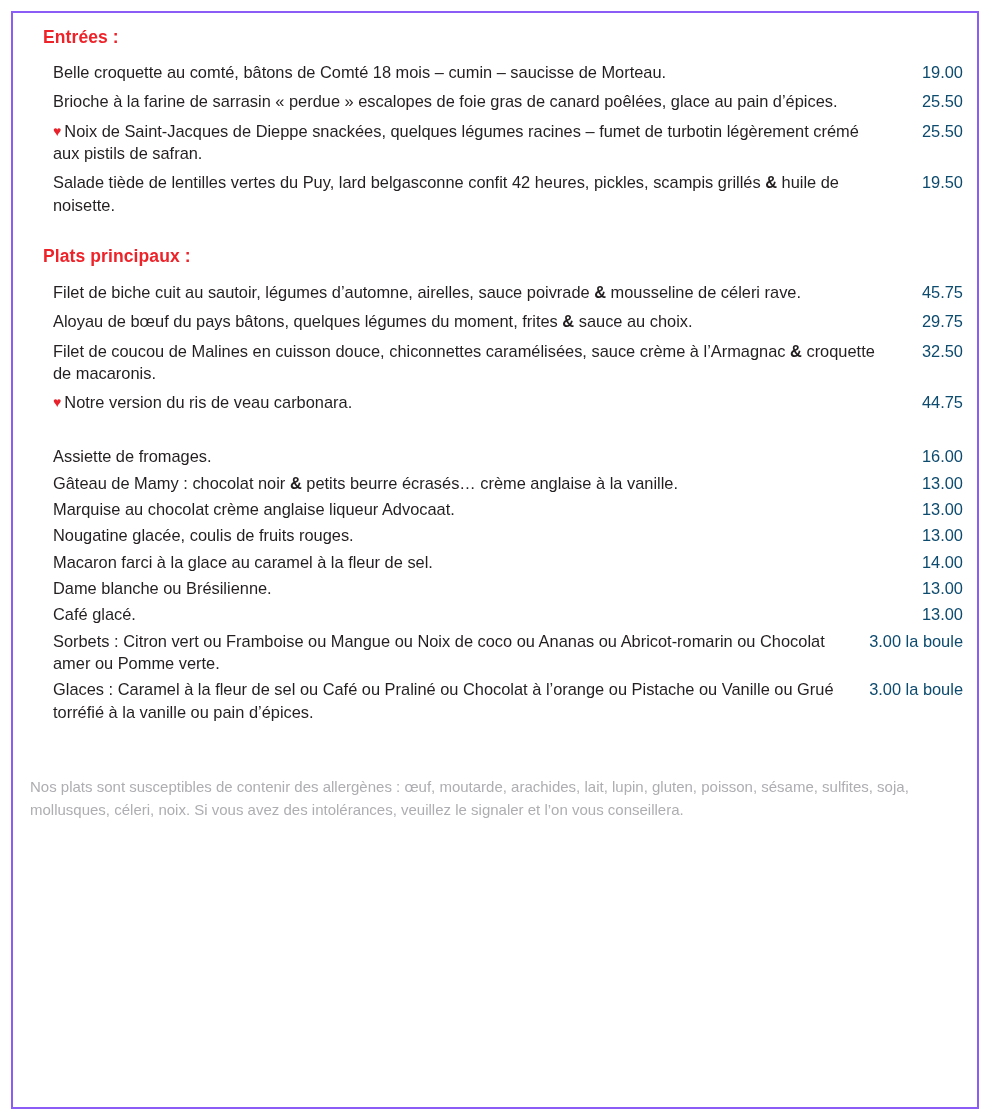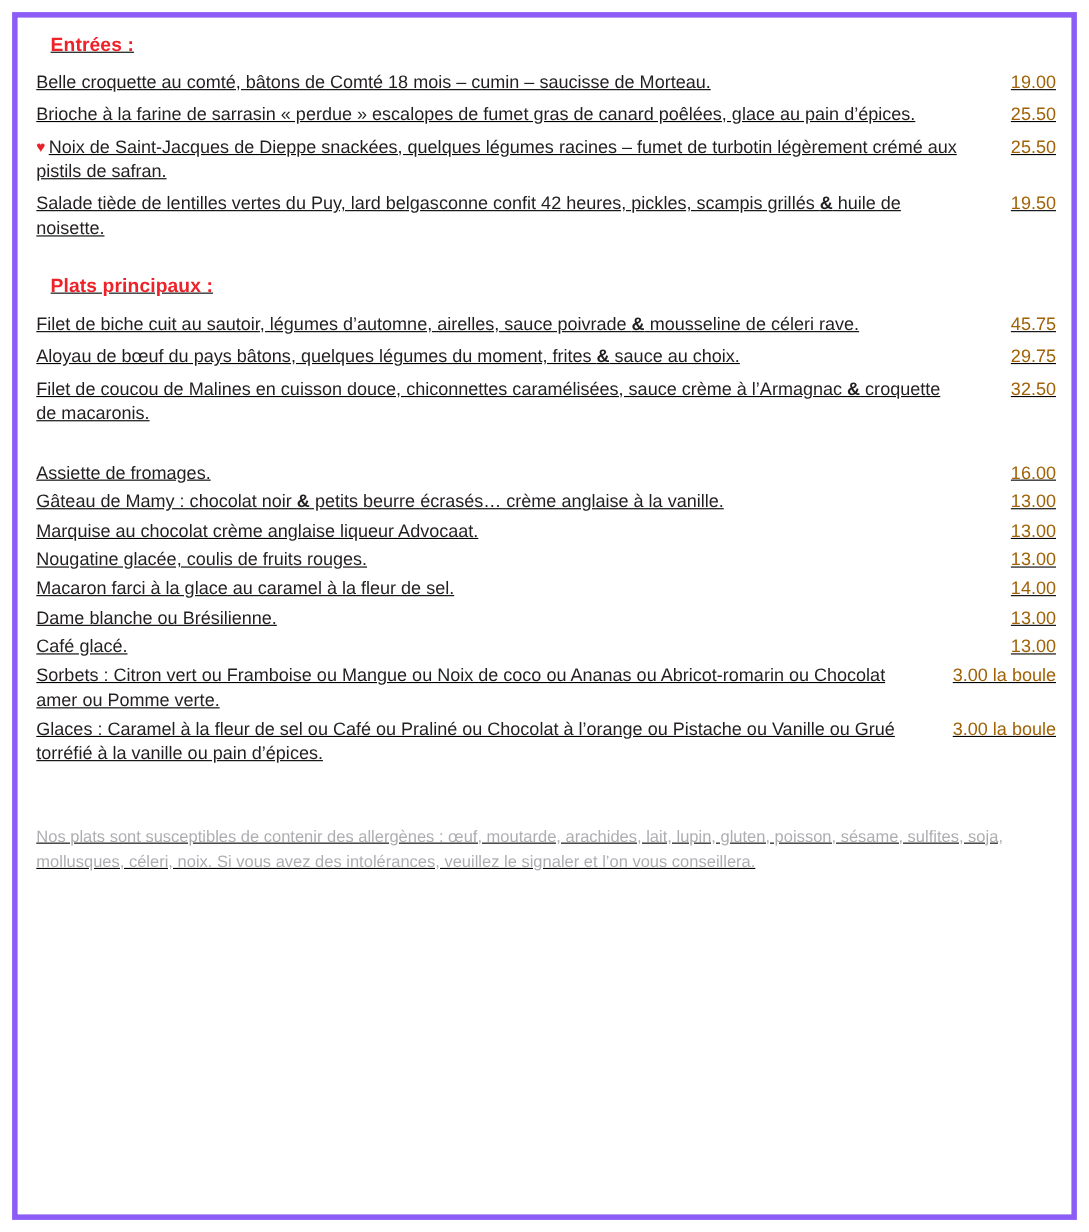--- a/index.html
+++ b/index.html
@@ -18,63 +18,62 @@
     box-sizing: border-box;
     width: 990px;
     height: 1120px;
     padding: 11px 11px 11px 11px;
     background: #ffffff;
   }
   .menu-frame {
     box-sizing: border-box;
     width: 100%;
     height: 100%;
-    border: 5px solid #8b5cf6;
+    border: 2px solid #8b5cf6;
     background: #ffffff;
     padding: 13px 14px 0 17px;
     overflow: hidden;
-    text-decoration: underline;
   }
   .section {
     margin: 0;
   }
   .section-heading {
     color: #ee2229;
     font-weight: bold;
     font-size: 17.5px;
     letter-spacing: 0.1px;
     margin: 0 0 13px 13px;
     line-height: 1.2;
   }
   .section-entrees .section-heading { margin-top: 1px; }
   .section-plats { margin-top: 30px; }
   .section-plats .section-heading { margin-bottom: 14px; }
   .section-desserts { margin-top: 32px; }
   .section-desserts .section-heading { margin-bottom: 10px; }
 
-  .items { display: block; }
+  .items { display: block; margin-left: 23px; }
 
   .menu-item {
     display: flex;
     align-items: flex-start;
     justify-content: space-between;
     margin-bottom: 7px;
   }
   .section-desserts .menu-item { margin-bottom: 4px; }
 
   .item-name {
     color: #231f20;
     font-size: 16.4px;
     line-height: 1.36;
     text-align: left;
     flex: 0 1 auto;
     padding-left: 0;
   }
   .item-price {
-    color: #a16207;
+    color: #0c4a6e;
     font-size: 16.4px;
     line-height: 1.36;
     white-space: nowrap;
     text-align: right;
     flex: 0 0 auto;
     padding-left: 16px;
   }
 
   
   .section-entrees .item-name,
@@ -111,21 +110,21 @@
   <div class="menu-frame">
 
     <div class="section section-entrees">
       <div class="section-heading">Entrées :</div>
       <div class="items">
           <div class="menu-item">
             <div class="item-name">Belle croquette au comté, bâtons de Comté 18 mois – cumin – saucisse de Morteau.</div>
             <div class="item-price">19.00</div>
           </div>
           <div class="menu-item">
-            <div class="item-name">Brioche à la farine de sarrasin « perdue » escalopes de fumet gras de canard poêlées, glace au pain d’épices.</div>
+            <div class="item-name">Brioche à la farine de sarrasin « perdue » escalopes de foie gras de canard poêlées, glace au pain d’épices.</div>
             <div class="item-price">25.50</div>
           </div>
           <div class="menu-item">
             <div class="item-name"><span class="heart-icon">♥</span>Noix de Saint-Jacques de Dieppe snackées, quelques légumes racines – fumet de turbotin légèrement crémé aux pistils de safran.</div>
             <div class="item-price">25.50</div>
           </div>
           <div class="menu-item">
             <div class="item-name"><span>Salade tiède de lentilles vertes du Puy, lard belgasconne confit 42 heures, pickles, scampis grillés </span><span class="amp">&amp;</span><span> huile de noisette.</span></div>
             <div class="item-price">19.50</div>
           </div>
@@ -140,20 +139,24 @@
             <div class="item-price">45.75</div>
           </div>
           <div class="menu-item">
             <div class="item-name"><span>Aloyau de bœuf du pays bâtons, quelques légumes du moment, frites </span><span class="amp">&amp;</span><span> sauce au choix.</span></div>
             <div class="item-price">29.75</div>
           </div>
           <div class="menu-item">
             <div class="item-name"><span>Filet de coucou de Malines en cuisson douce, chiconnettes caramélisées, sauce crème à l’Armagnac </span><span class="amp">&amp;</span><span> croquette de macaronis.</span></div>
             <div class="item-price">32.50</div>
           </div>
+          <div class="menu-item">
+            <div class="item-name"><span class="heart-icon">♥</span>Notre version du ris de veau carbonara.</div>
+            <div class="item-price">44.75</div>
+          </div>
         </div>
     </div>
 
     <div class="section section-desserts">
       <div class="items">
           <div class="menu-item">
             <div class="item-name">Assiette de fromages.</div>
             <div class="item-price">16.00</div>
           </div>
           <div class="menu-item">

